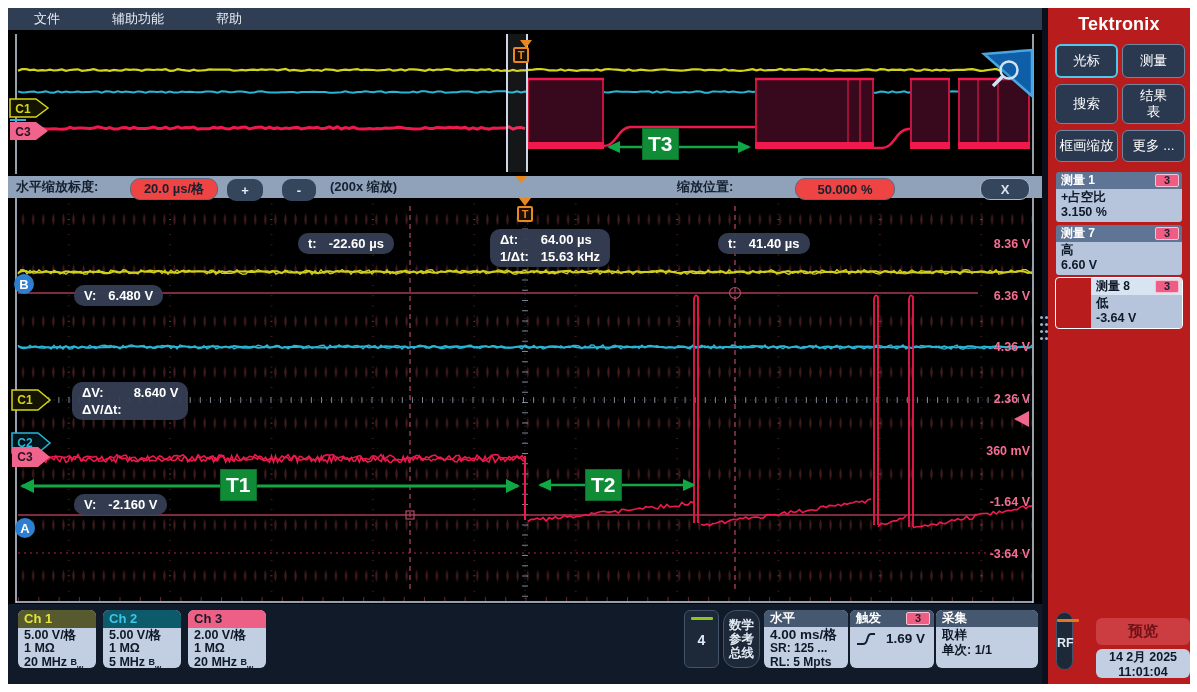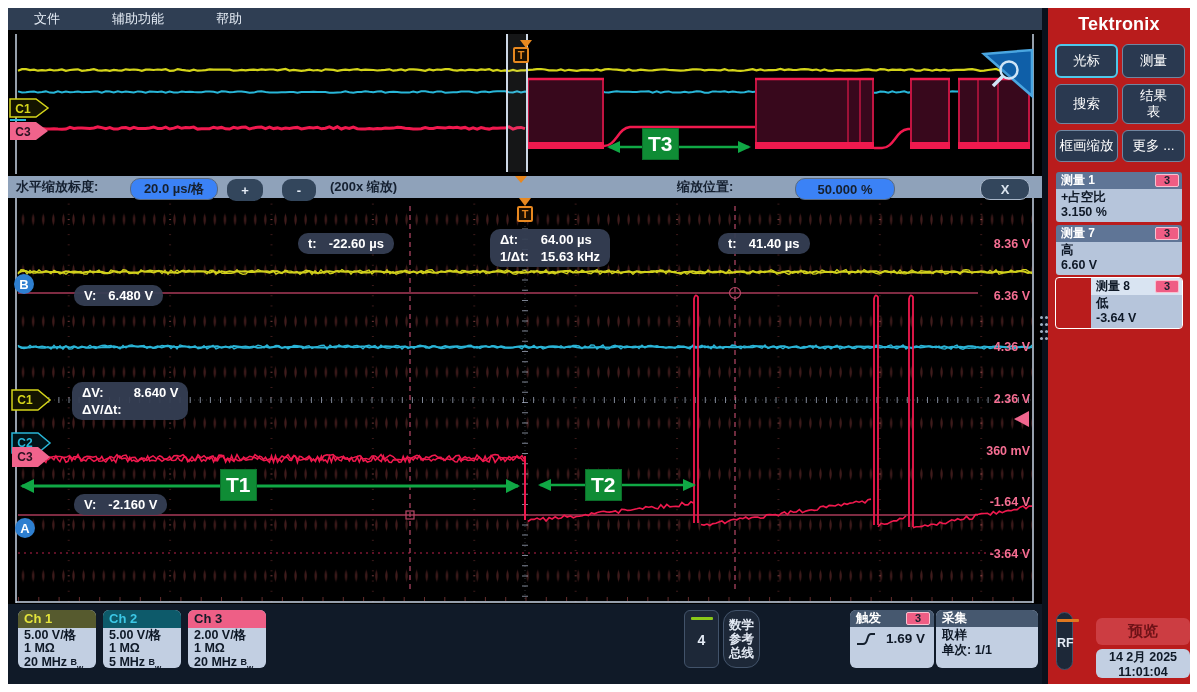--- a/index.html
+++ b/index.html
@@ -49,21 +49,21 @@
            color:#e8881f; font-size:11px; font-weight:bold; display:flex; align-items:center; justify-content:center; border-radius:2px; }
   .ttri  { position:absolute; width:0; height:0; border-left:6px solid transparent; border-right:6px solid transparent;
            border-top:8px solid #e8881f; }
 
   .axlabel { position:absolute; width:62px; text-align:right; color:#f56e92; font-size:12.5px; font-weight:bold; }
 
   
   .zoombar { position:absolute; left:0; top:146px; width:1034px; height:22px; background:#8fa2ba;
              color:#152030; font-size:13px; font-weight:bold; }
   .zoombar > div { position:absolute; top:0; height:22px; display:flex; align-items:center; }
-  .pill { background:#3b82f6; border:1px solid #5a6a80; border-radius:10px; height:18px; top:2px !important;
+  .pill { background:#ef4444; border:1px solid #5a6a80; border-radius:10px; height:18px; top:2px !important;
           justify-content:center; color:#16202e; }
   .zbtn { background:#33465c; border-radius:9px; height:16px; top:3px !important;
           justify-content:center; color:#e6edf6; }
   .xbtn { background:#33465c; border:1px solid #a8b6c8; border-radius:10px; height:18px; top:2px !important;
           justify-content:center; color:#dbe4ee; }
   .ztri { position:absolute; left:507px; top:15px; width:0; height:0; border-left:6px solid transparent;
           border-right:6px solid transparent; border-top:7px solid #e8881f; }
 
   
   .sidebar { position:absolute; left:1040px; top:0; width:142px; height:676px; background:#b91c1c; }
@@ -403,20 +403,30 @@
     </div>
 
     <div class="darktile" style="left:676px; width:35px;">
       <div class="hbar" style="background:#8ac819;"></div>
       <div style="margin-top:12px; font-size:14px;">4</div>
     </div>
     <div class="darktile" style="left:715px; width:37px; display:flex; align-items:center; justify-content:center; white-space:pre-line; line-height:14px;border-radius:13px;">数学
 参考
 总线</div>
 
+    <div class="tile" style="left:756px; width:84px;">
+      <div class="hdr2">
+            <span>水平</span>
+          </div>
+      <div class="tbody" style="line-height:13.8px;">
+        <div style="font-size:13.5px;">4.00 ms/格</div>
+        <div style="font-size:12px;">SR: 125 ...</div>
+        <div style="font-size:12px;">RL: 5 Mpts</div>
+      </div>
+    </div>
 
     <div class="tile" style="left:842px; width:84px;">
       <div class="hdr2">
             <span>触发</span>
         <span class="badge3">3</span>
           </div>
       <div class="tbody" style="display:flex; align-items:center; gap:10px; padding-top:5px;">
         <svg width="20" height="14" viewBox="0 0 20 14">
           <path d="M1,12 L7,12 Q10,12 11,8 L12,5 Q13,2 15,2 L19,2" fill="none" stroke="#15202e" stroke-width="2"></path>
         </svg>

